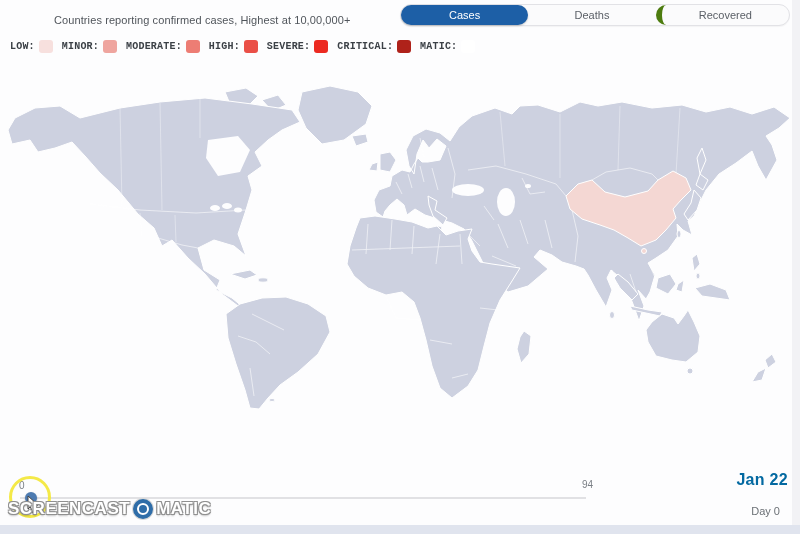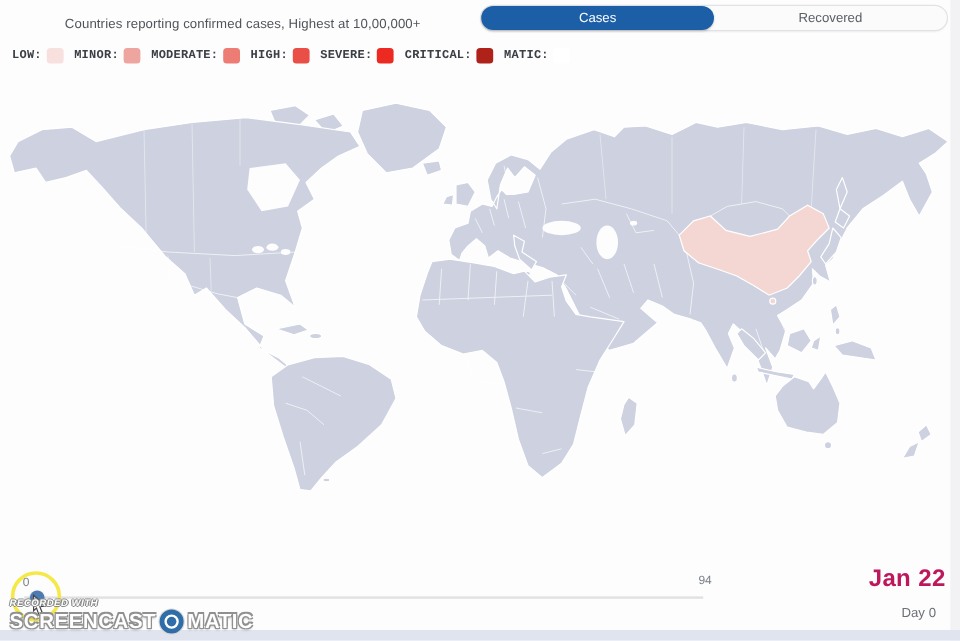--- a/index.html
+++ b/index.html
@@ -21,21 +21,21 @@
   }
   .tabs {
     position:absolute; left:400px; top:4px; width:390px; height:22px;
     background:#fbfbfc; border:1px solid #e2e2e6; border-radius:12px;
     display:flex; align-items:stretch; box-shadow:0 1px 1px rgba(0,0,0,.04);
   }
   .tab {
     flex:1; display:flex; align-items:center; justify-content:center;
     font-size:11px; color:#5a5f66; cursor:pointer; border-radius:11px;
   }
-  .tab + .tab { border-left:1px solid #4d7c0f; }
+  .tab + .tab { border-left:6px solid #4d7c0f; }
   .tab.active {
     background:var(--accent,#1d5fa6); color:#fff; font-weight:500;
     border-left:none; box-shadow:0 1px 2px rgba(0,0,0,.2);
   }
   .tab.active + .tab { border-left:none; }
   
   .legend {
     position:absolute; left:10px; top:39px; height:15px;
     display:flex; align-items:center;
   }
@@ -68,21 +68,21 @@
     position:absolute; left:582px; top:479px; font-size:10px; color:#7a7f85;
   }
   .cursor-ring {
     position:absolute; left:9px; top:476px; width:42px; height:42px;
     border:3px solid rgba(243,232,62,.95); border-radius:50%;
   }
   .mouse-cursor { position:absolute; left:27px; top:495px; }
   
   .date-big {
     position:absolute; right:12px; top:471px;
-    font-size:20px; font-weight:bold; color:#be185d; letter-spacing:.3px;
+    font-size:16px; font-weight:bold; color:#0369a1; letter-spacing:.3px;
   }
   .date-day {
     position:absolute; right:20px; top:505px;
     font-size:11px; color:#6b7075;
   }
   
   .wm { position:absolute; left:8px; top:498px; z-index:30; }
   .wm-line1 {
     font-size:8px; font-weight:bold; font-style:italic; color:#fff;
     letter-spacing:.4px;
@@ -111,20 +111,21 @@
   }
 </style>
 </head>
 <body>
 
 <div class="title">Countries reporting confirmed cases, Highest at 10,00,000+</div>
 <div class="by-label">By</div>
 
 <div class="tabs">
   <div class="tab active">Cases</div>
+  <div class="tab">Deaths</div>
   <div class="tab">Recovered</div>
 </div>
 
 <div class="legend">
   <div class="lg-item">
     <span class="lg-label">LOW:</span>
     <span class="lg-swatch" style="background-color: rgb(247, 224, 222);"></span>
   </div>
   <div class="lg-item">
     <span class="lg-label">MINOR:</span>
@@ -278,21 +279,20 @@
 <div class="slider-max">94</div>
 <div class="cursor-ring"></div>
 <svg class="mouse-cursor" width="14" height="19" viewBox="0 0 14 19">
   <path d="M1,1 L11,10 L6.2,10.6 L8.8,17 L5.8,18.2 L3.4,11.8 L1,14 Z" fill="#ffffff" stroke="#444444" stroke-width="1"></path>
 </svg>
 
 <div class="date-big">Jan 22</div>
 <div class="date-day">Day 0</div>
 
 <div class="wm">
-  <div class="wm-line1">RECORDED WITH</div>
   <div class="wm-line2">
     <span class="wm-brand">SCREENCAST</span>
     <span class="wm-logo">
         <span class="wm-logo-dot"></span>
       </span>
     <span class="wm-brand">MATIC</span>
   </div>
 </div>
 
 <div class="right-strip"></div>

